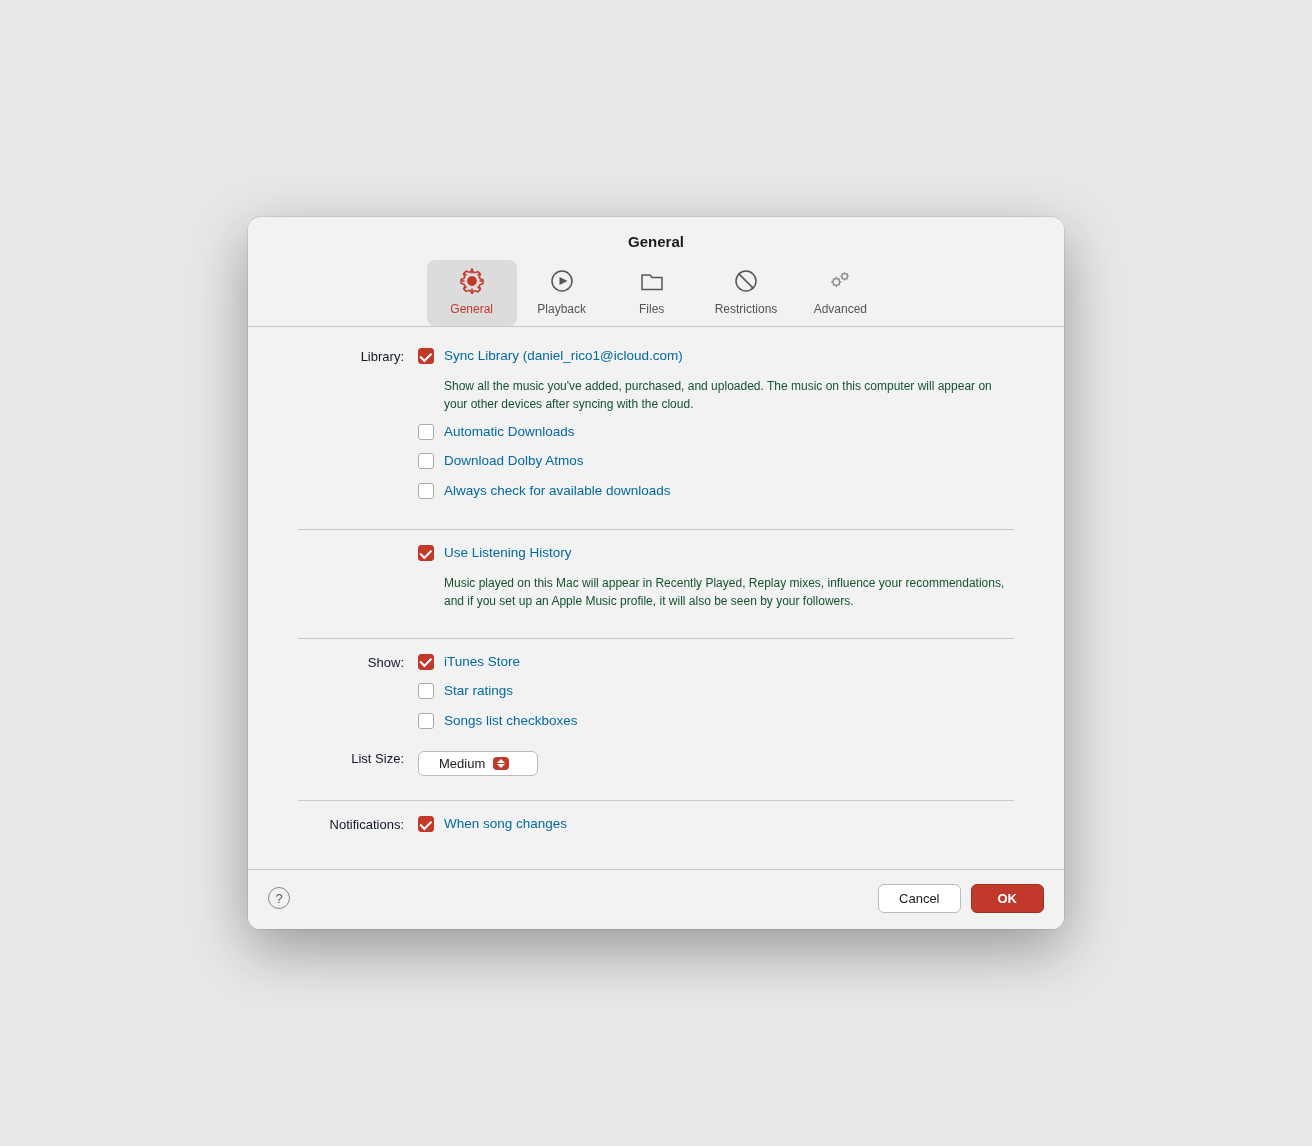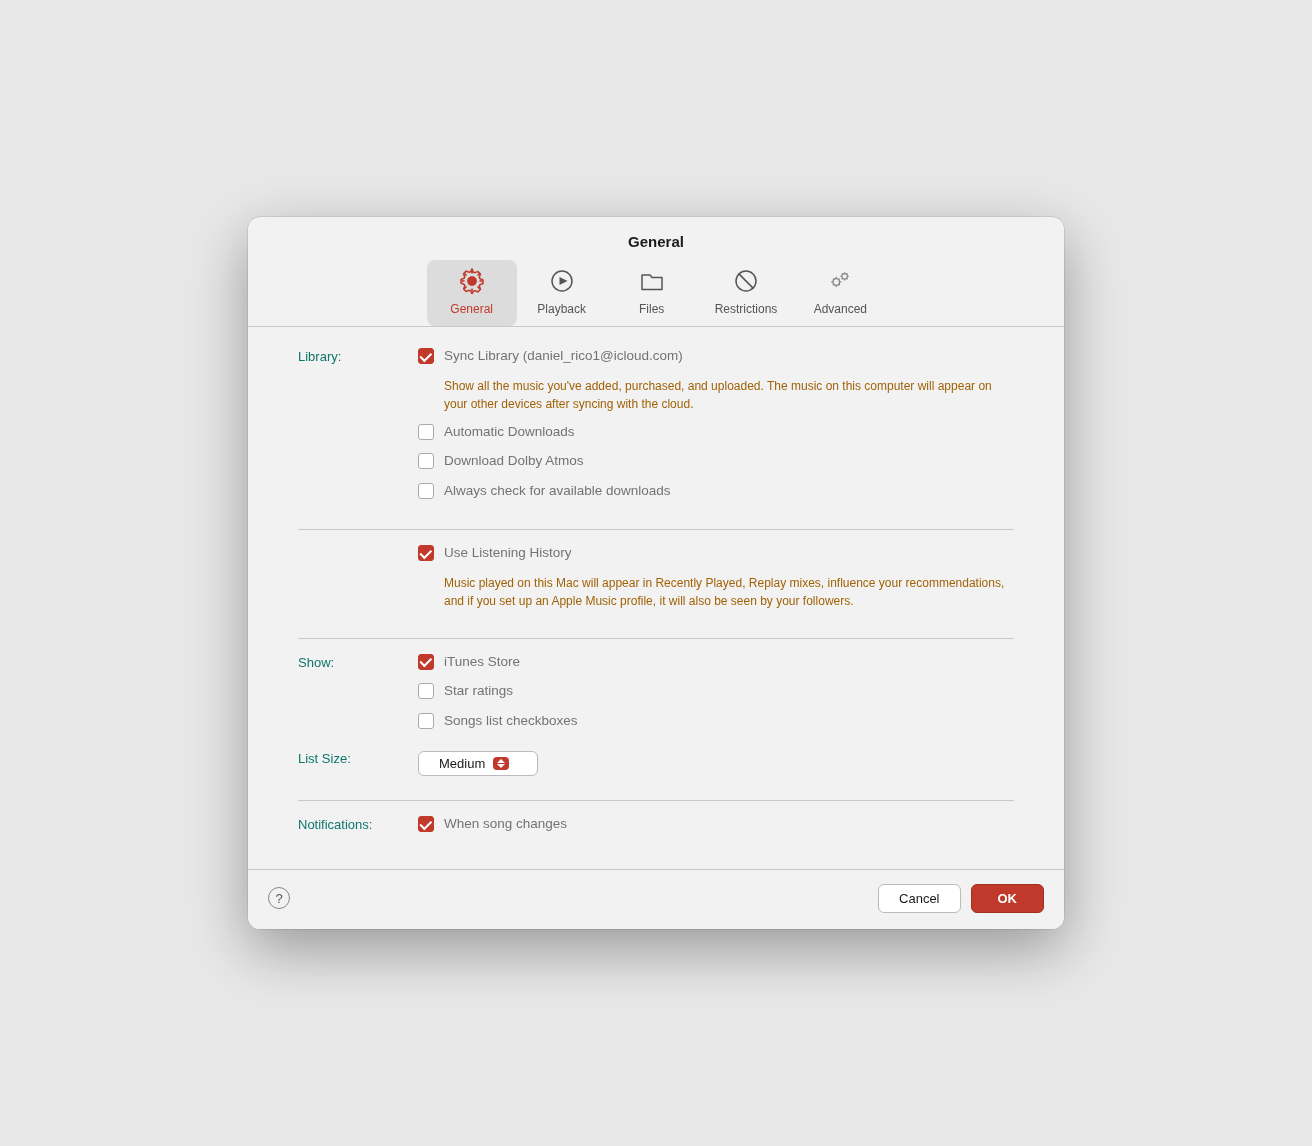--- a/index.html
+++ b/index.html
@@ -81,22 +81,23 @@
       background: #c8c8c8;
       margin: 14px 0;
     }
     .row {
       display: flex;
       align-items: flex-start;
       margin-bottom: 10px;
     }
     .row-label {
       font-size: 13px;
-      color: #0f766e;
+      color: #0f172a;
       min-width: 120px;
+      text-align: right;
       padding-right: 14px;
       padding-top: 2px;
       font-weight: 400;
     }
     .row-content {
       display: flex;
       flex-direction: column;
       gap: 6px;
       flex: 1;
     }
@@ -127,26 +128,26 @@
       content: '';
       width: 9px;
       height: 5px;
       border-left: 2px solid #fff;
       border-bottom: 2px solid #fff;
       transform: rotate(-45deg) translateY(-1px);
       display: block;
     }
     .check-label {
       font-size: 13.5px;
-      color: #737373;
+      color: #0369a1;
       line-height: 1.3;
     }
     .description {
       font-size: 12px;
-      color: #a16207;
+      color: #14532d;
       line-height: 1.5;
       margin-left: 26px;
       margin-bottom: 4px;
     }
     .select-wrap {
       display: flex;
       align-items: center;
       gap: 8px;
       margin-top: 2px;
     }

